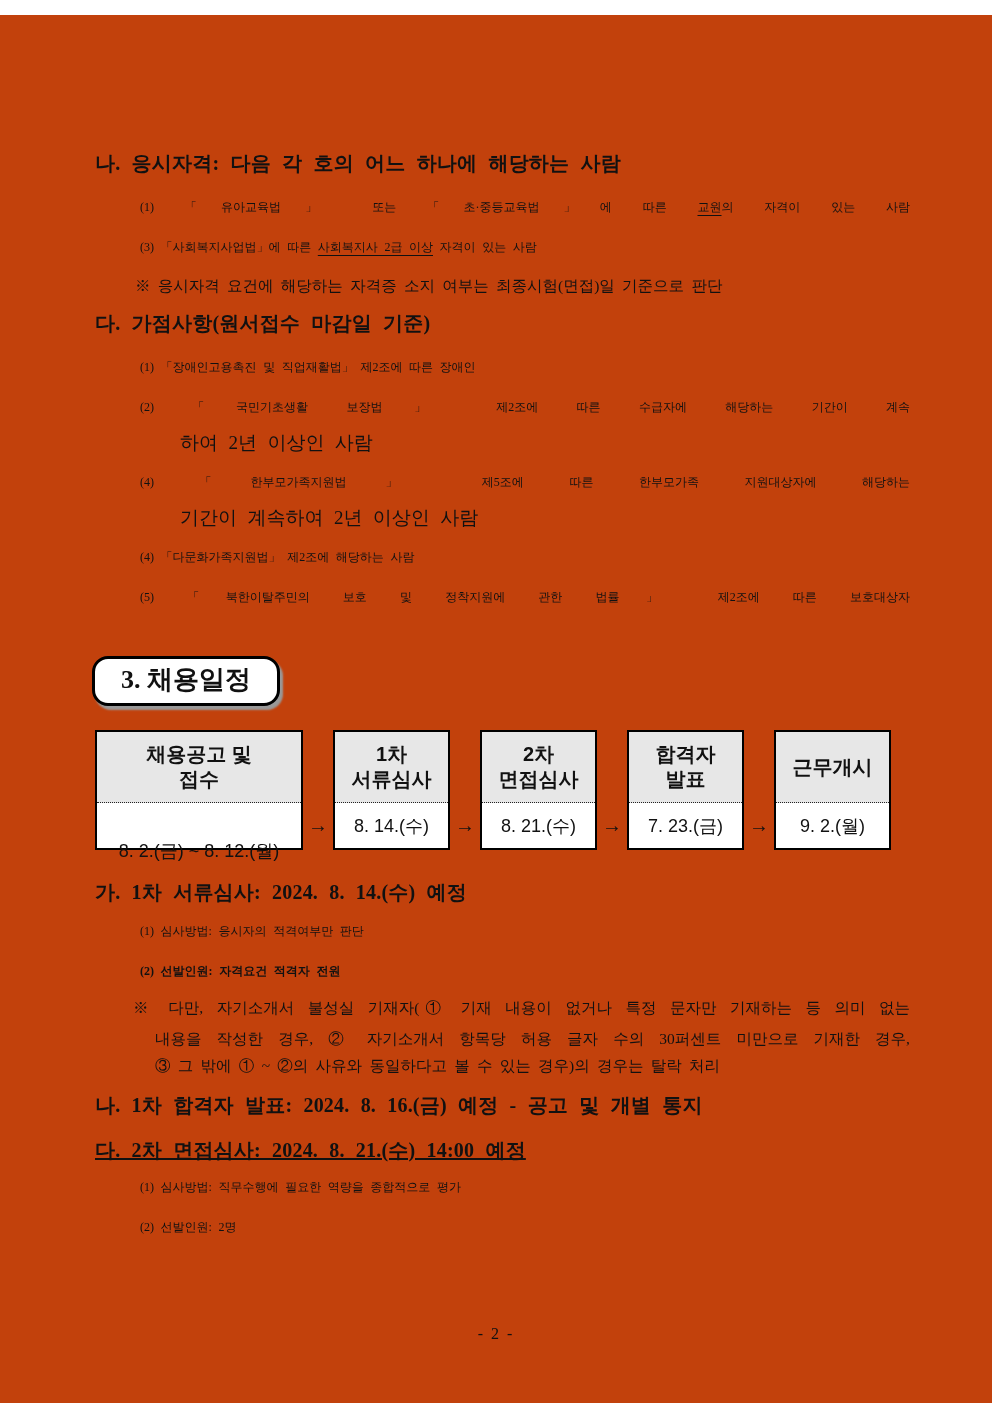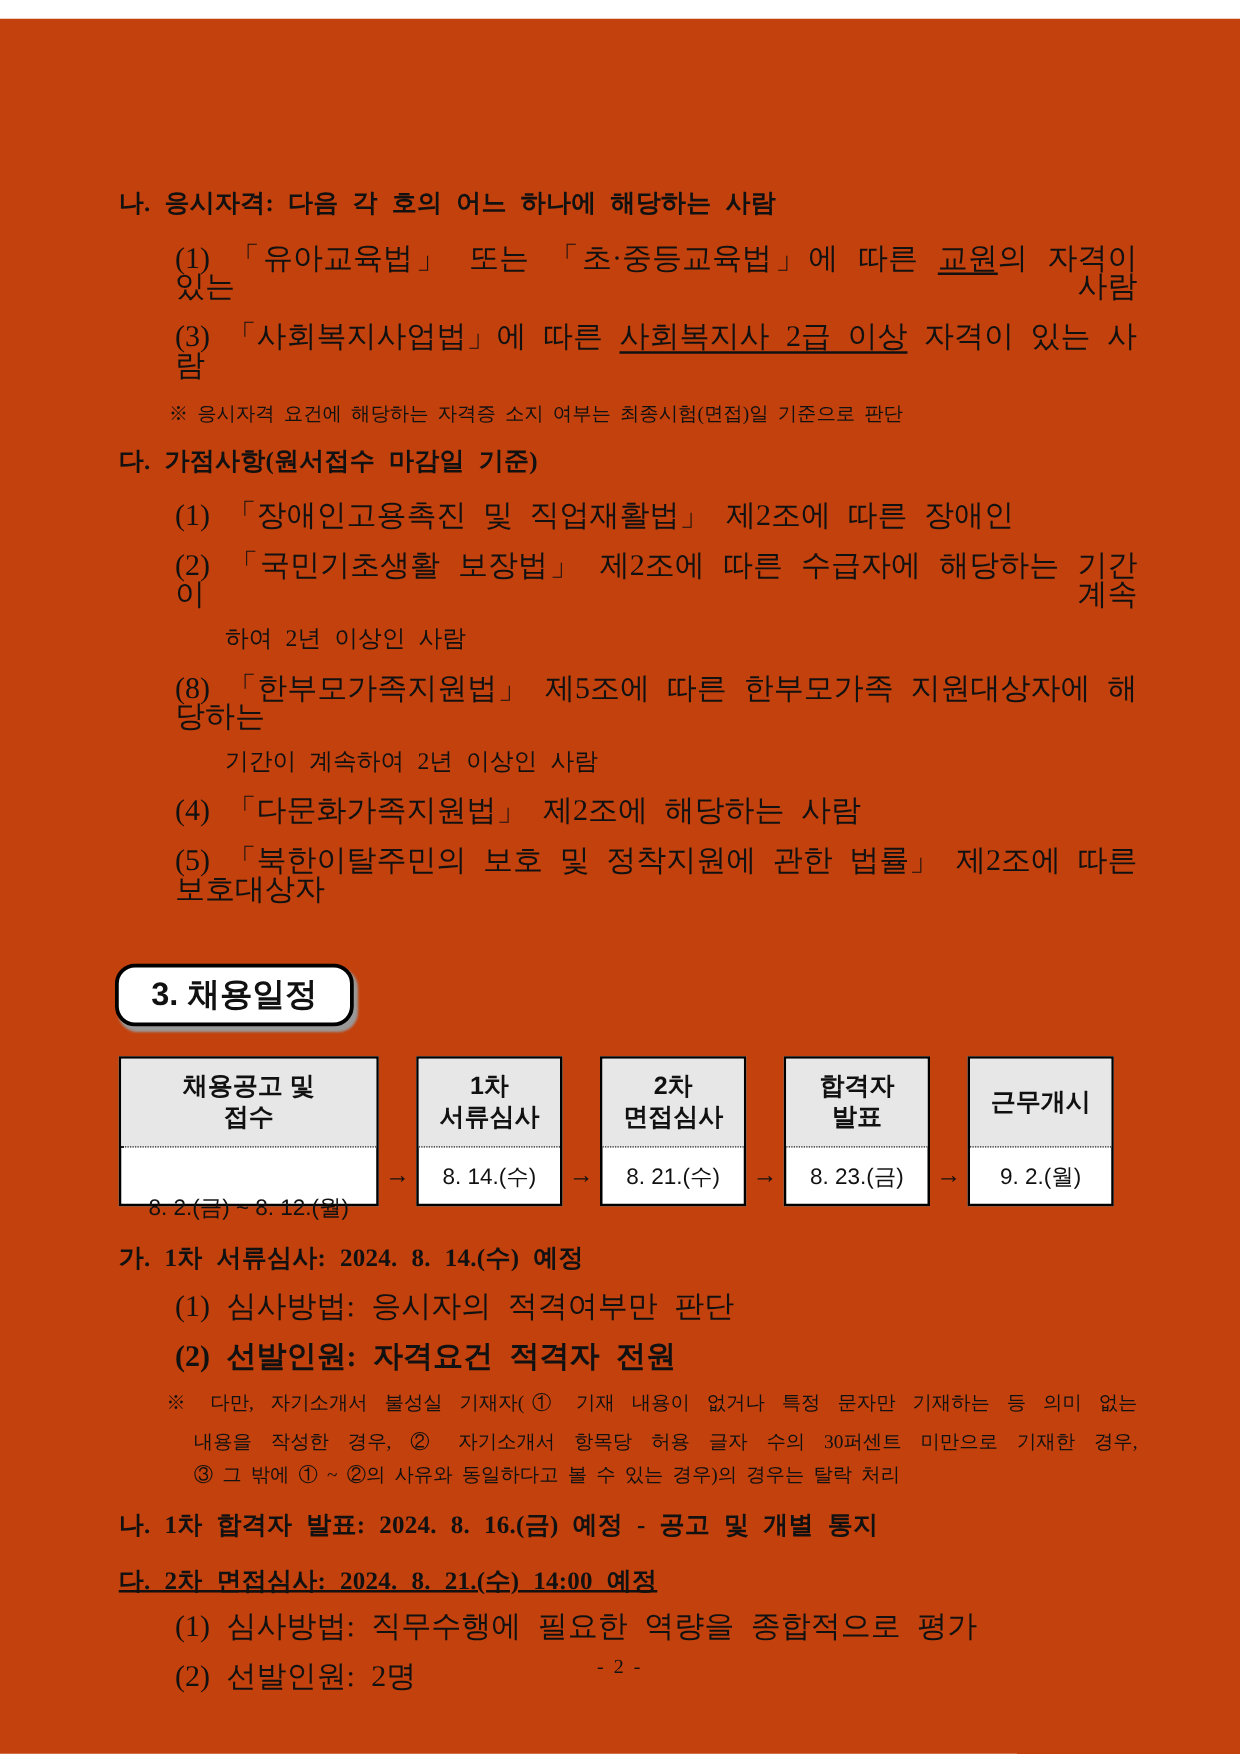--- a/index.html
+++ b/index.html
@@ -6,37 +6,37 @@
   html,body { background:#ffffff; }
   body {
     width:992px; height:1403px;
     font-family:"Liberation Serif","DejaVu Serif",serif;
     color:#111111;
   }
   .page { position:relative; width:992px; height:1403px; background:#c2410c; overflow:hidden;margin-top:15px; }
   .content { padding:136px 82px 0 95px; }
 
   .h { font-size:20px; font-weight:bold; line-height:24px; word-spacing:0.30em; letter-spacing:0.2px; }
-  .item { font-size:24px; line-height:23px; padding-left:45px; word-spacing:0.30em; }
+  .item { font-size:12px; line-height:23px; padding-left:45px; word-spacing:0.30em; }
   .item-cont { font-size:19px; line-height:23px; padding-left:85px; word-spacing:0.30em; }
   .note-s { font-size:15.5px; line-height:19px; padding-left:40px; word-spacing:0.22em; }
   .stretch { text-align:justify; text-align-last:justify; }
   .ul { text-decoration:underline; text-underline-offset:4px; }
 
   .mb21 { margin-bottom:21px; } .mb17 { margin-bottom:17px; }
   .mb16 { margin-bottom:16px; } .mb12 { margin-bottom:12px; }
   .mb15 { margin-bottom:15px;font-weight:bold; } .mb14 { margin-bottom:14px;text-decoration:underline; }
   .mb8  { margin-bottom:8px;  } .mb18 { margin-bottom:18px; }
 
   .badge {
     display:inline-block;
     margin-top:47px; margin-left:-3px;
     border:3px solid #000; border-radius:16px;
     padding:6px 26px 8px 26px;
-    font-family:Liberation Sans, sans-serif;
+    font-family:Liberation Serif, serif;
     font-weight:bold; font-size:26px; line-height:30px;
     background:#ffffff;
     box-shadow:3px 4px 2px #999999;
   }
 
   .flow { margin-top:24px; display:flex; align-items:stretch; width:802px; height:120px; }
   .flow-box { border:2px solid #000; display:flex; flex-direction:column; background:#ffffff; }
   .w-wide { width:208px;gap:36px; } .w-std { width:117px; }
   .box-title {
     flex:0 0 71px;
@@ -86,21 +86,21 @@
 
       <p class="note-s mb16">※ 응시자격 요건에 해당하는 자격증 소지 여부는 최종시험(면접)일 기준으로 판단</p>
     </section>
 
     
     <section>
       <h2 class="h mb21">다. 가점사항(원서접수 마감일 기준)</h2>
       <p class="item mb17">(1) 「장애인고용촉진 및 직업재활법」 제2조에 따른 장애인</p>
       <p class="item stretch mb12">(2) 「국민기초생활 보장법」  제2조에 따른 수급자에 해당하는 기간이 계속</p>
       <p class="item-cont mb17">하여 2년 이상인 사람</p>
-      <p class="item stretch mb12">(8) 「한부모가족지원법」  제5조에 따른 한부모가족 지원대상자에 해당하는</p>
+      <p class="item stretch mb12">(4) 「한부모가족지원법」  제5조에 따른 한부모가족 지원대상자에 해당하는</p>
       <p class="item-cont mb17">기간이 계속하여 2년 이상인 사람</p>
       <p class="item mb17">(4) 「다문화가족지원법」  제2조에 해당하는 사람</p>
       <p class="item stretch">(5) 「북한이탈주민의 보호 및 정착지원에 관한 법률」  제2조에 따른 보호대상자</p>
     </section>
 
     
     <div class="badge">3. 채용일정</div>
 
     
     <div class="flow">
@@ -118,21 +118,21 @@
       <div class="flow-arrow">→</div>
       <div class="flow-box w-std">
         <div class="box-title">2차
 면접심사</div>
         <div class="box-date">8. 21.(수)</div>
       </div>
       <div class="flow-arrow">→</div>
       <div class="flow-box w-std">
         <div class="box-title">합격자
 발표</div>
-        <div class="box-date">8. 23.(금)</div>
+        <div class="box-date">7. 23.(금)</div>
       </div>
       <div class="flow-arrow">→</div>
       <div class="flow-box w-std">
         <div class="box-title">근무개시</div>
         <div class="box-date">9. 2.(월)</div>
       </div>
     </div>
 
     
     <section class="sched">

